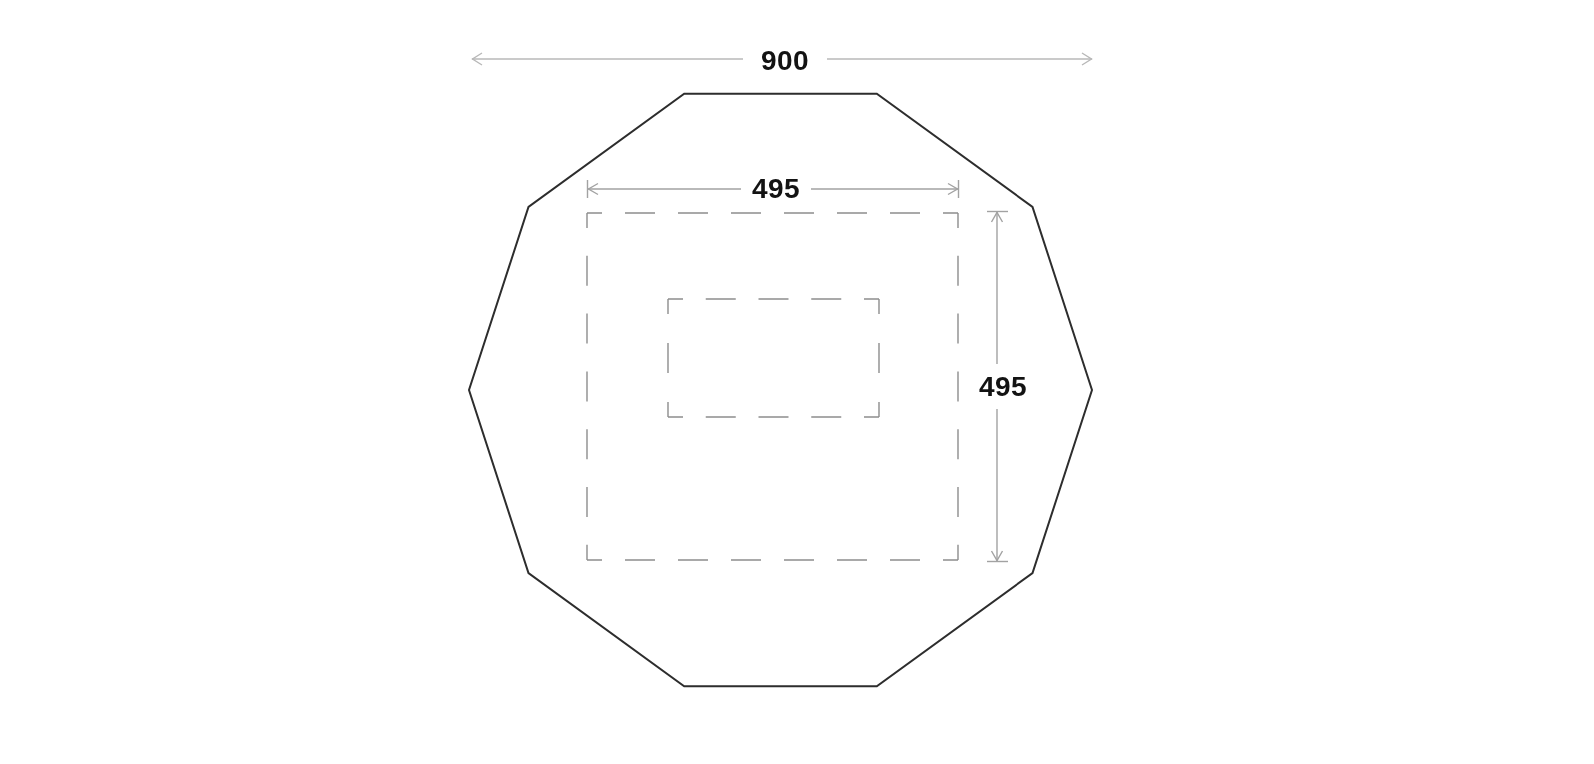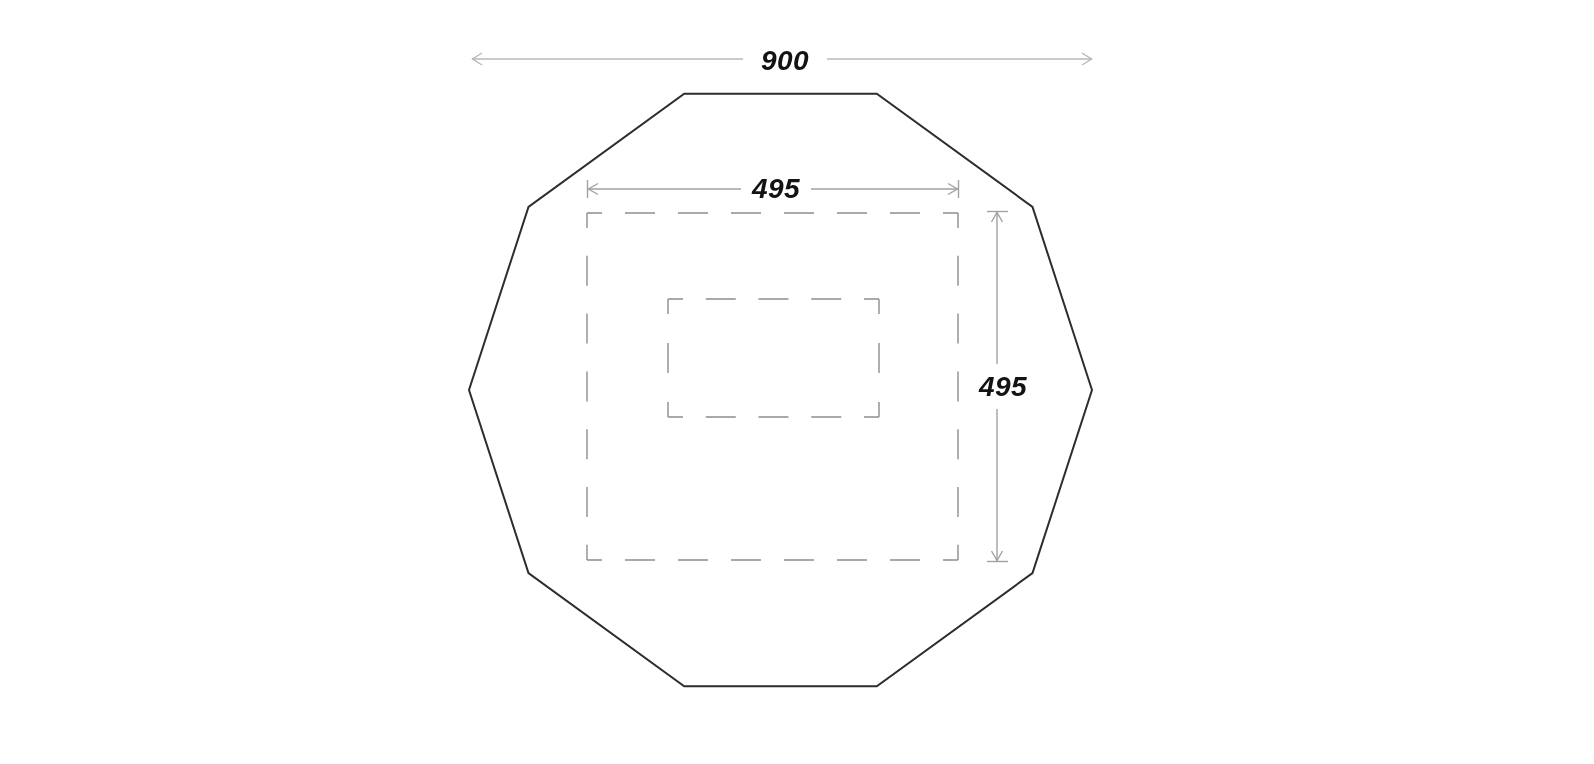--- a/index.html
+++ b/index.html
@@ -2,21 +2,20 @@
 <html><head>
 <meta charset="utf-8">
 <style>
   html, body { margin: 0; padding: 0; background: #ffffff; }
   .canvas {
     position: relative;
     width: 1594px;
     height: 764px;
     background: #ffffff;
     overflow: hidden;
-    font-style: italic;
   }
   svg { display: block; }
   .shape-outline {
     fill: none;
     stroke: #2d2d2d;
     stroke-width: 2;
     stroke-linejoin: miter;
   }
   .dashed {
     stroke: #8d8d8d;

